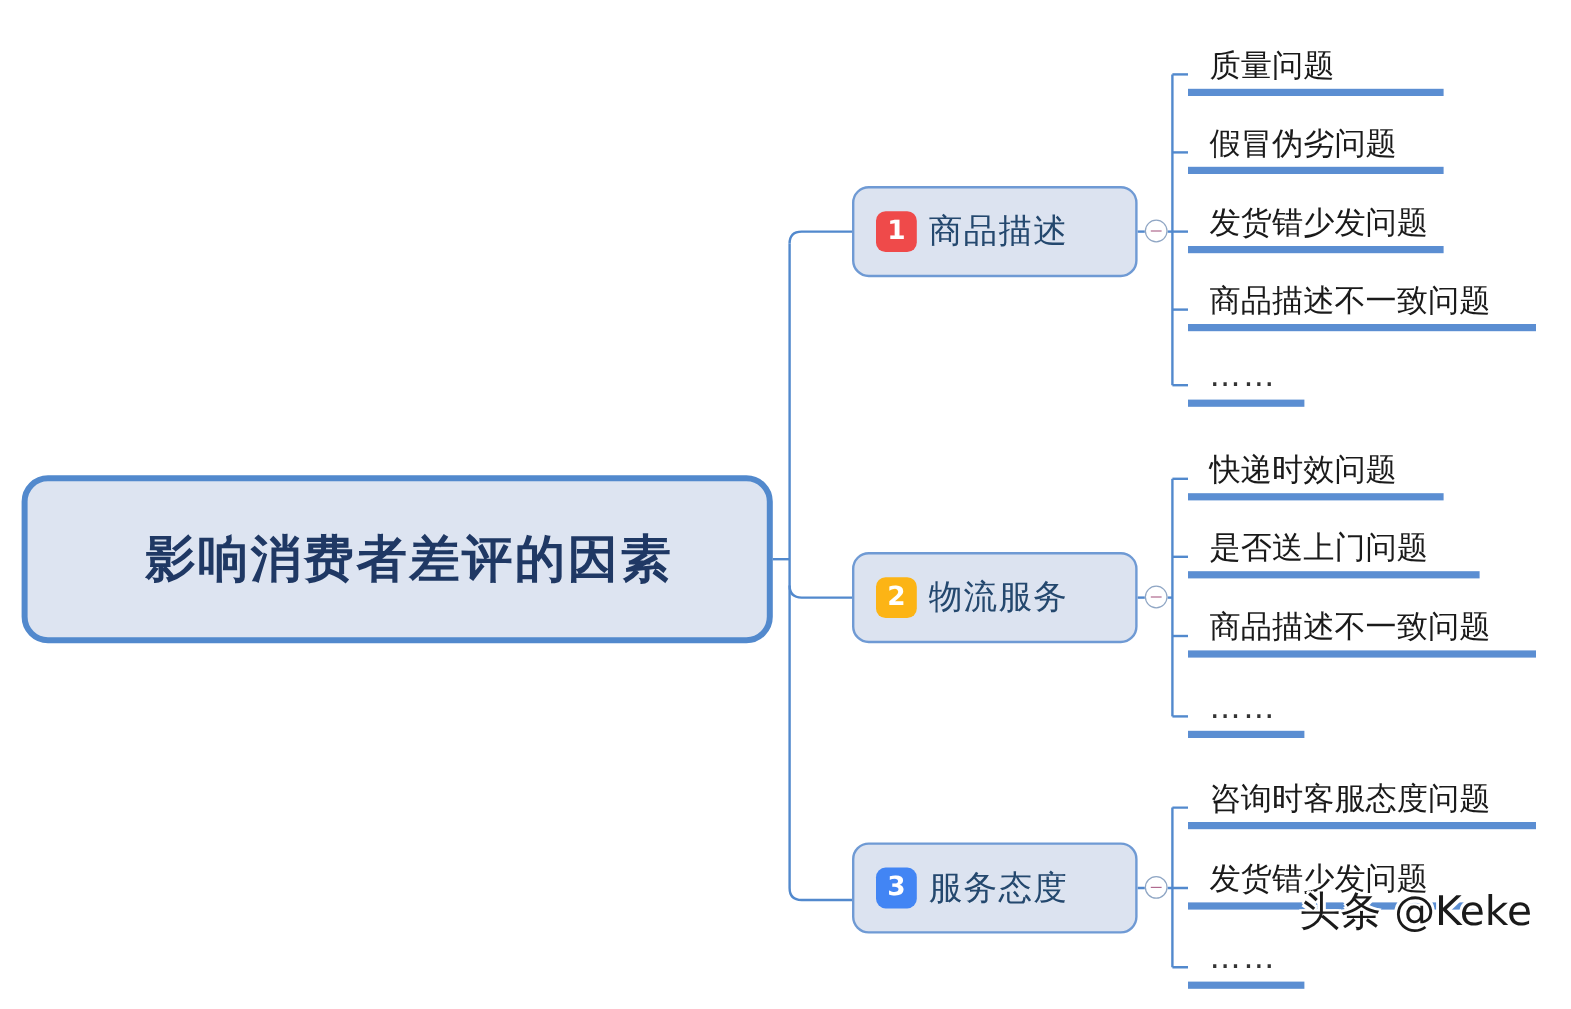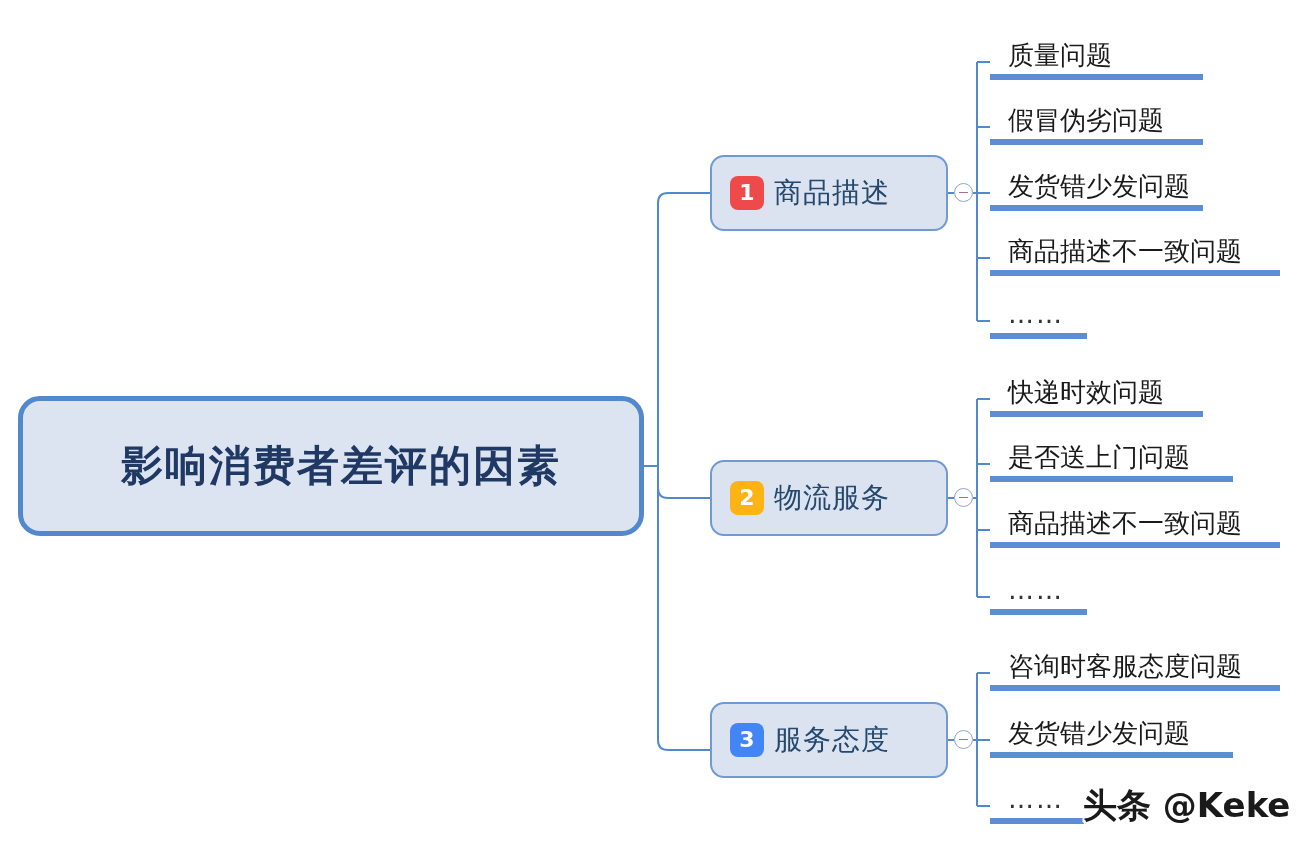--- a/index.html
+++ b/index.html
@@ -139,23 +139,23 @@
   }
   .leaf-dots .leaf-text {
     letter-spacing: 2px;
     color: #333333;
   }
 
   
   .watermark {
     position: absolute;
     left: 1083px;
-    top: 783px;
+    top: 737px;
     font-size: 34px;
-    font-weight: bold;
+    font-weight: normal;
     color: #1a1a1a;
     white-space: nowrap;
     text-shadow:
       -2px -2px 0 #ffffff,
        2px -2px 0 #ffffff,
       -2px  2px 0 #ffffff,
        2px  2px 0 #ffffff,
        0px -2px 0 #ffffff,
        0px  2px 0 #ffffff,
       -2px  0px 0 #ffffff,

